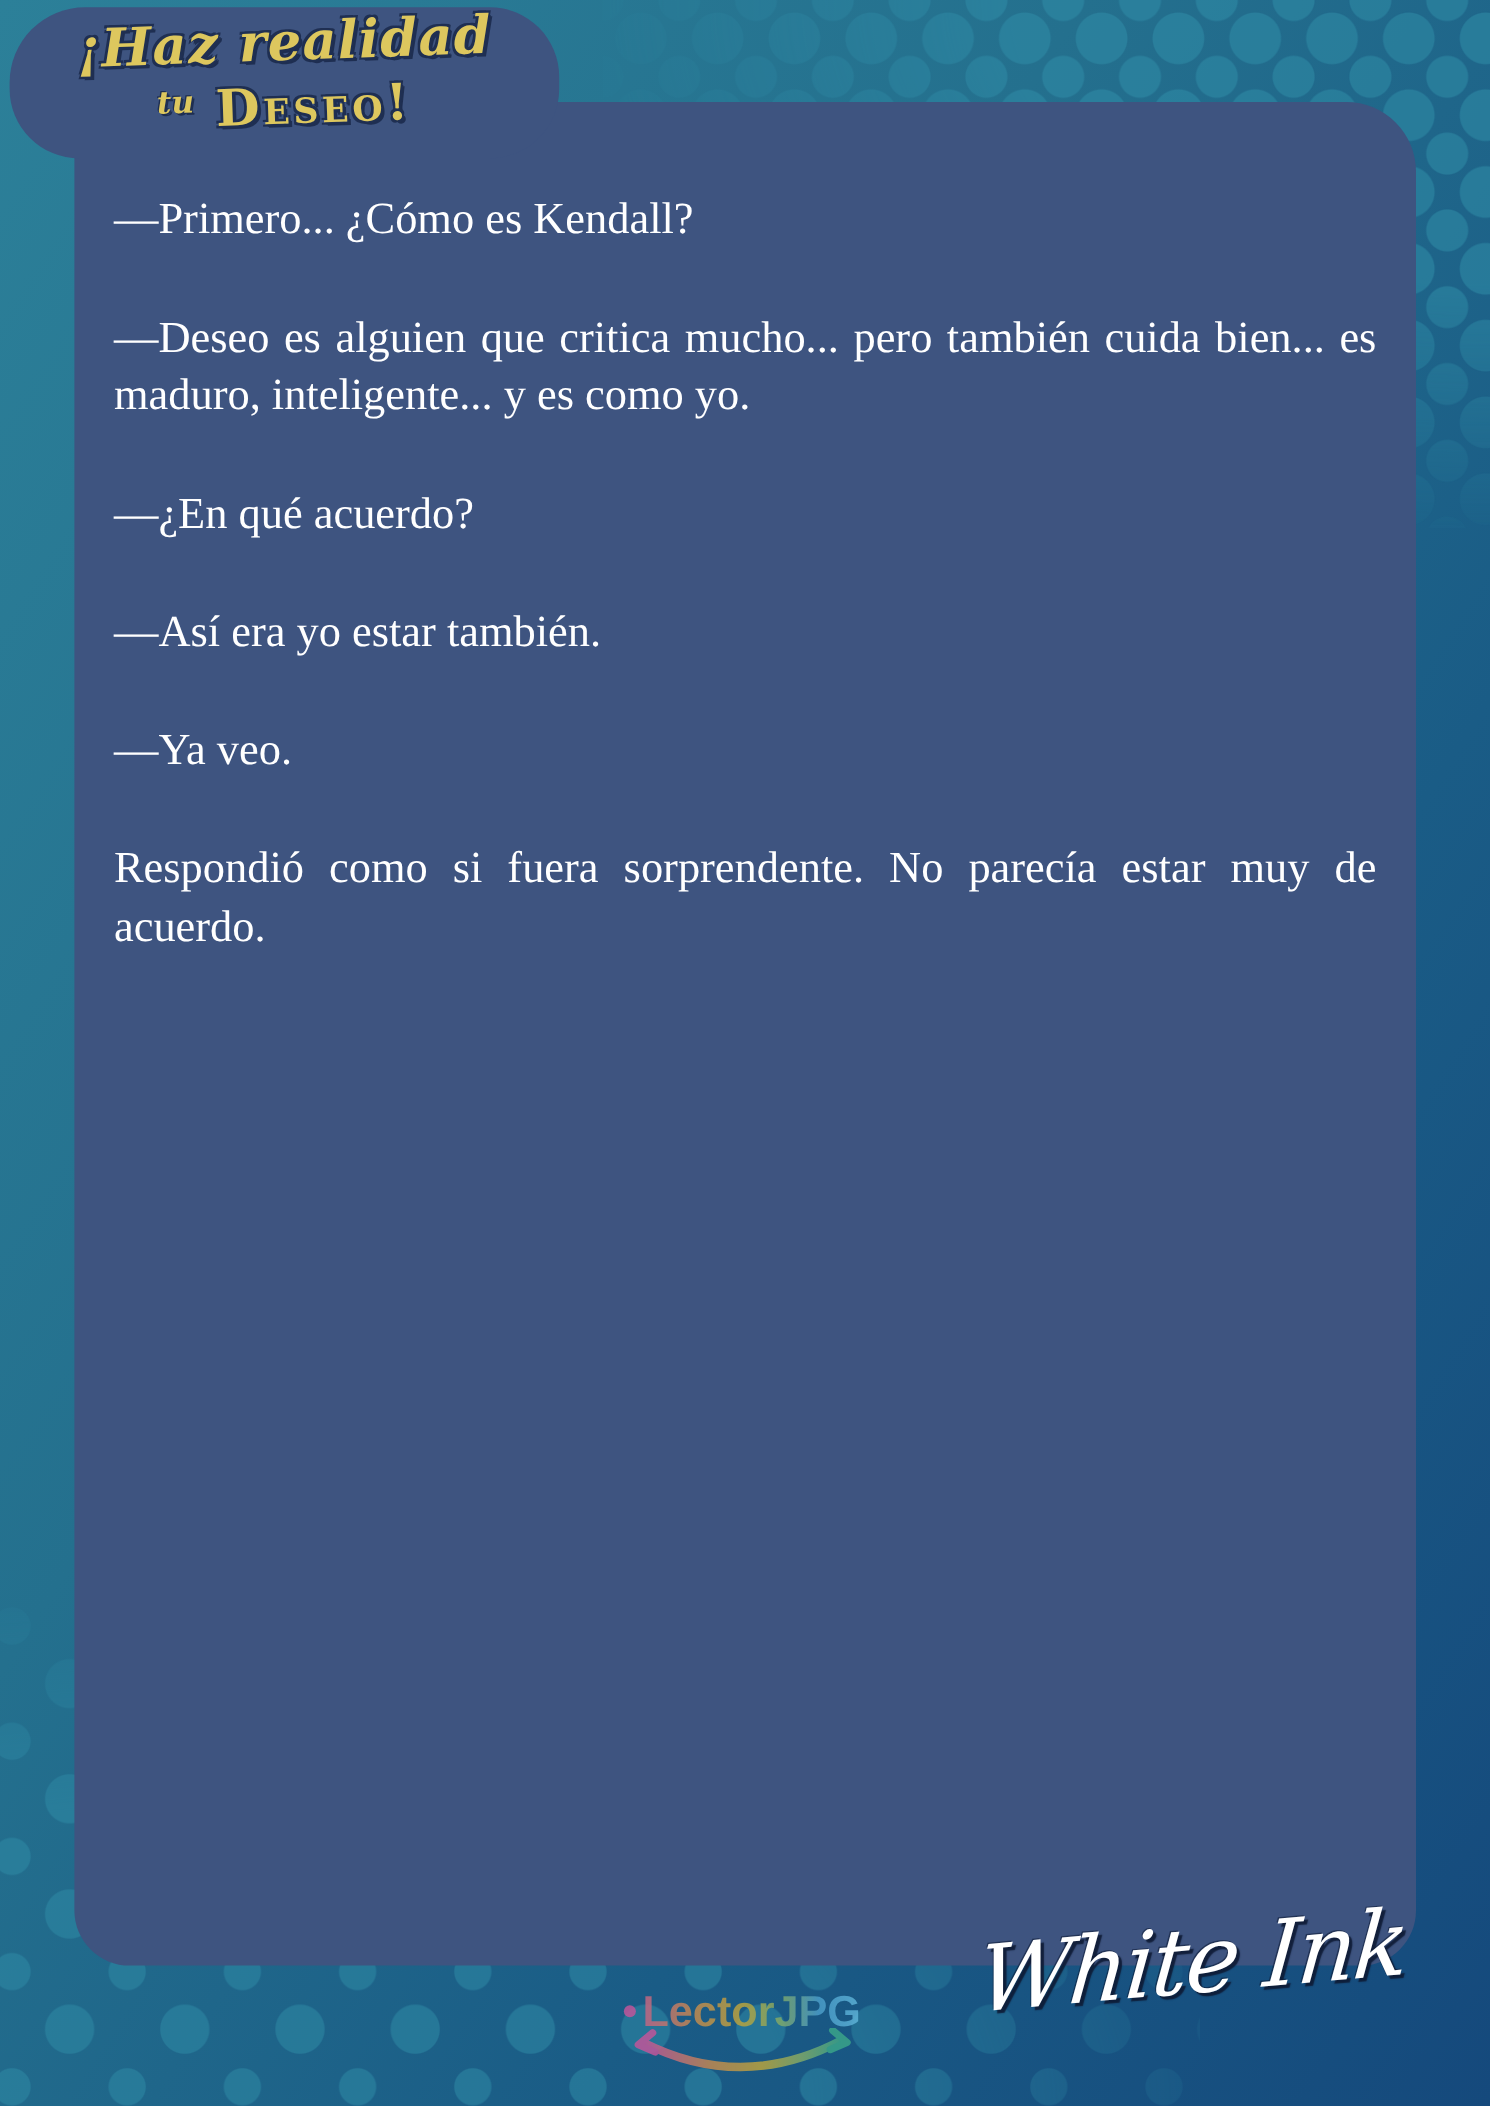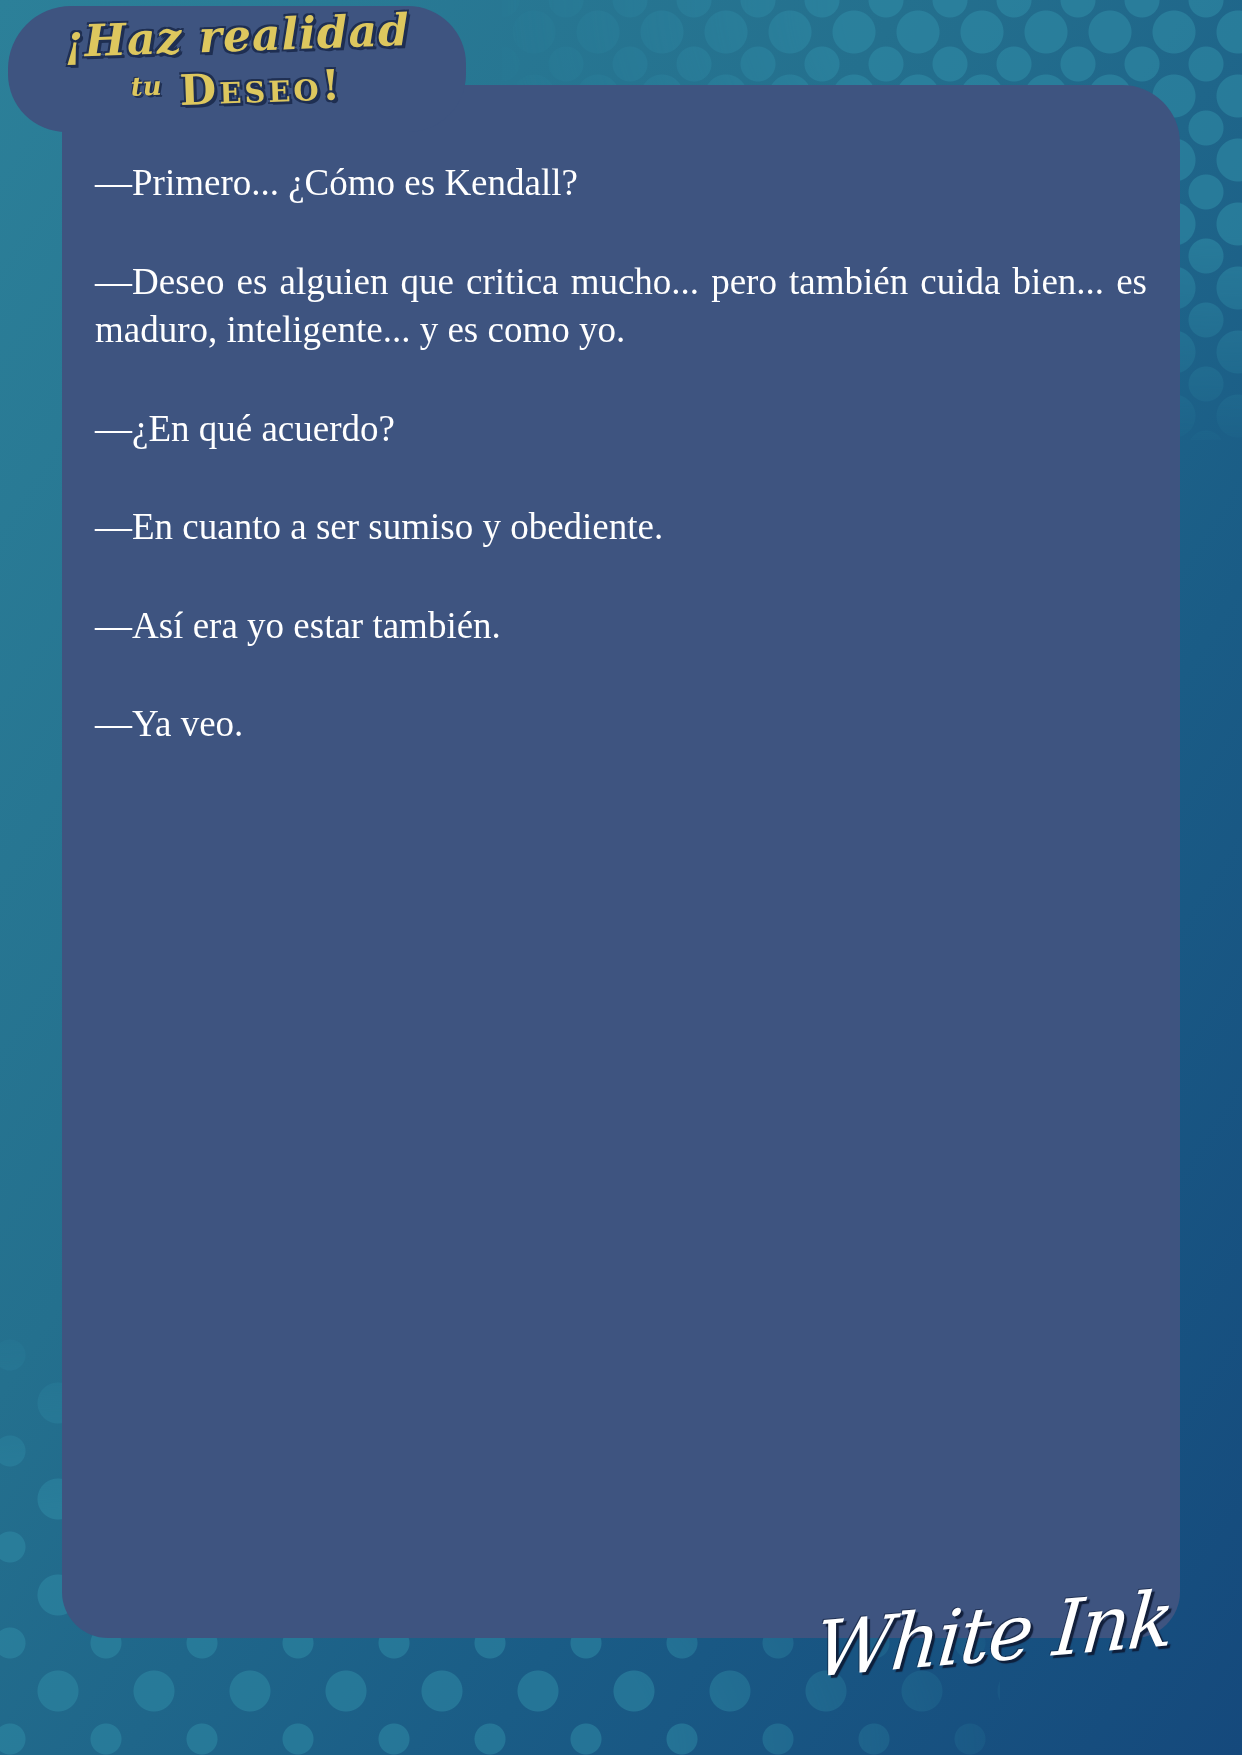--- a/index.html
+++ b/index.html
@@ -113,30 +113,50 @@
 <div class="stage">
 
   <div class="dots dots-tr"></div>
   <div class="dots dots-bl"></div>
 
   <div class="card">
     <div class="content">
         <p class="para">—Primero... ¿Cómo es Kendall?</p>
         <p class="para">—Deseo es alguien que critica mucho... pero también cuida bien... es maduro, inteligente... y es como yo.</p>
         <p class="para">—¿En qué acuerdo?</p>
-        <p class="para">—En cuanto a ser sumiso y obediente.</p>
         <p class="para">—Así era yo estar también.</p>
         <p class="para">—Ya veo.</p>
+        <p class="para">Respondió como si fuera sorprendente. No parecía estar muy de acuerdo.</p>
       </div>
   </div>
 
   <div class="logo-bubble">
     <div class="logo-line1">¡Haz realidad</div>
     <div class="logo-line2">
       <span class="logo-tu">tu</span>
       <span class="logo-deseo">Deseo!</span>
     </div>
   </div>
 
+  <div class="watermark">
+    <span class="wm-text">
+        <span class="wm-dot"></span>
+        <span>LectorJPG</span>
+      </span>
+    <svg class="wm-smile" width="210" height="48" viewBox="0 0 210 48">
+      <defs>
+        <linearGradient id="smileGrad" x1="0" y1="0" x2="1" y2="0">
+          <stop offset="0" stop-color="#c0569a"></stop>
+          <stop offset="0.35" stop-color="#c08a50"></stop>
+          <stop offset="0.6" stop-color="#b8a43e"></stop>
+          <stop offset="0.8" stop-color="#7ea86a"></stop>
+          <stop offset="1" stop-color="#3aa489"></stop>
+        </linearGradient>
+      </defs>
+      <path d="M22 12 Q 105 54 188 10" fill="none" stroke="url(#smileGrad)" stroke-width="7" stroke-linecap="round"></path>
+      <path d="M30 4 L18 14 L32 20" fill="none" stroke="#c0569a" stroke-width="6" stroke-linecap="round" stroke-linejoin="round"></path>
+      <path d="M180 2 L192 12 L178 18" fill="none" stroke="#3aa489" stroke-width="6" stroke-linecap="round" stroke-linejoin="round"></path>
+    </svg>
+  </div>
 
   <div class="signature">White Ink</div>
 
 </div>
 
 </body></html>

